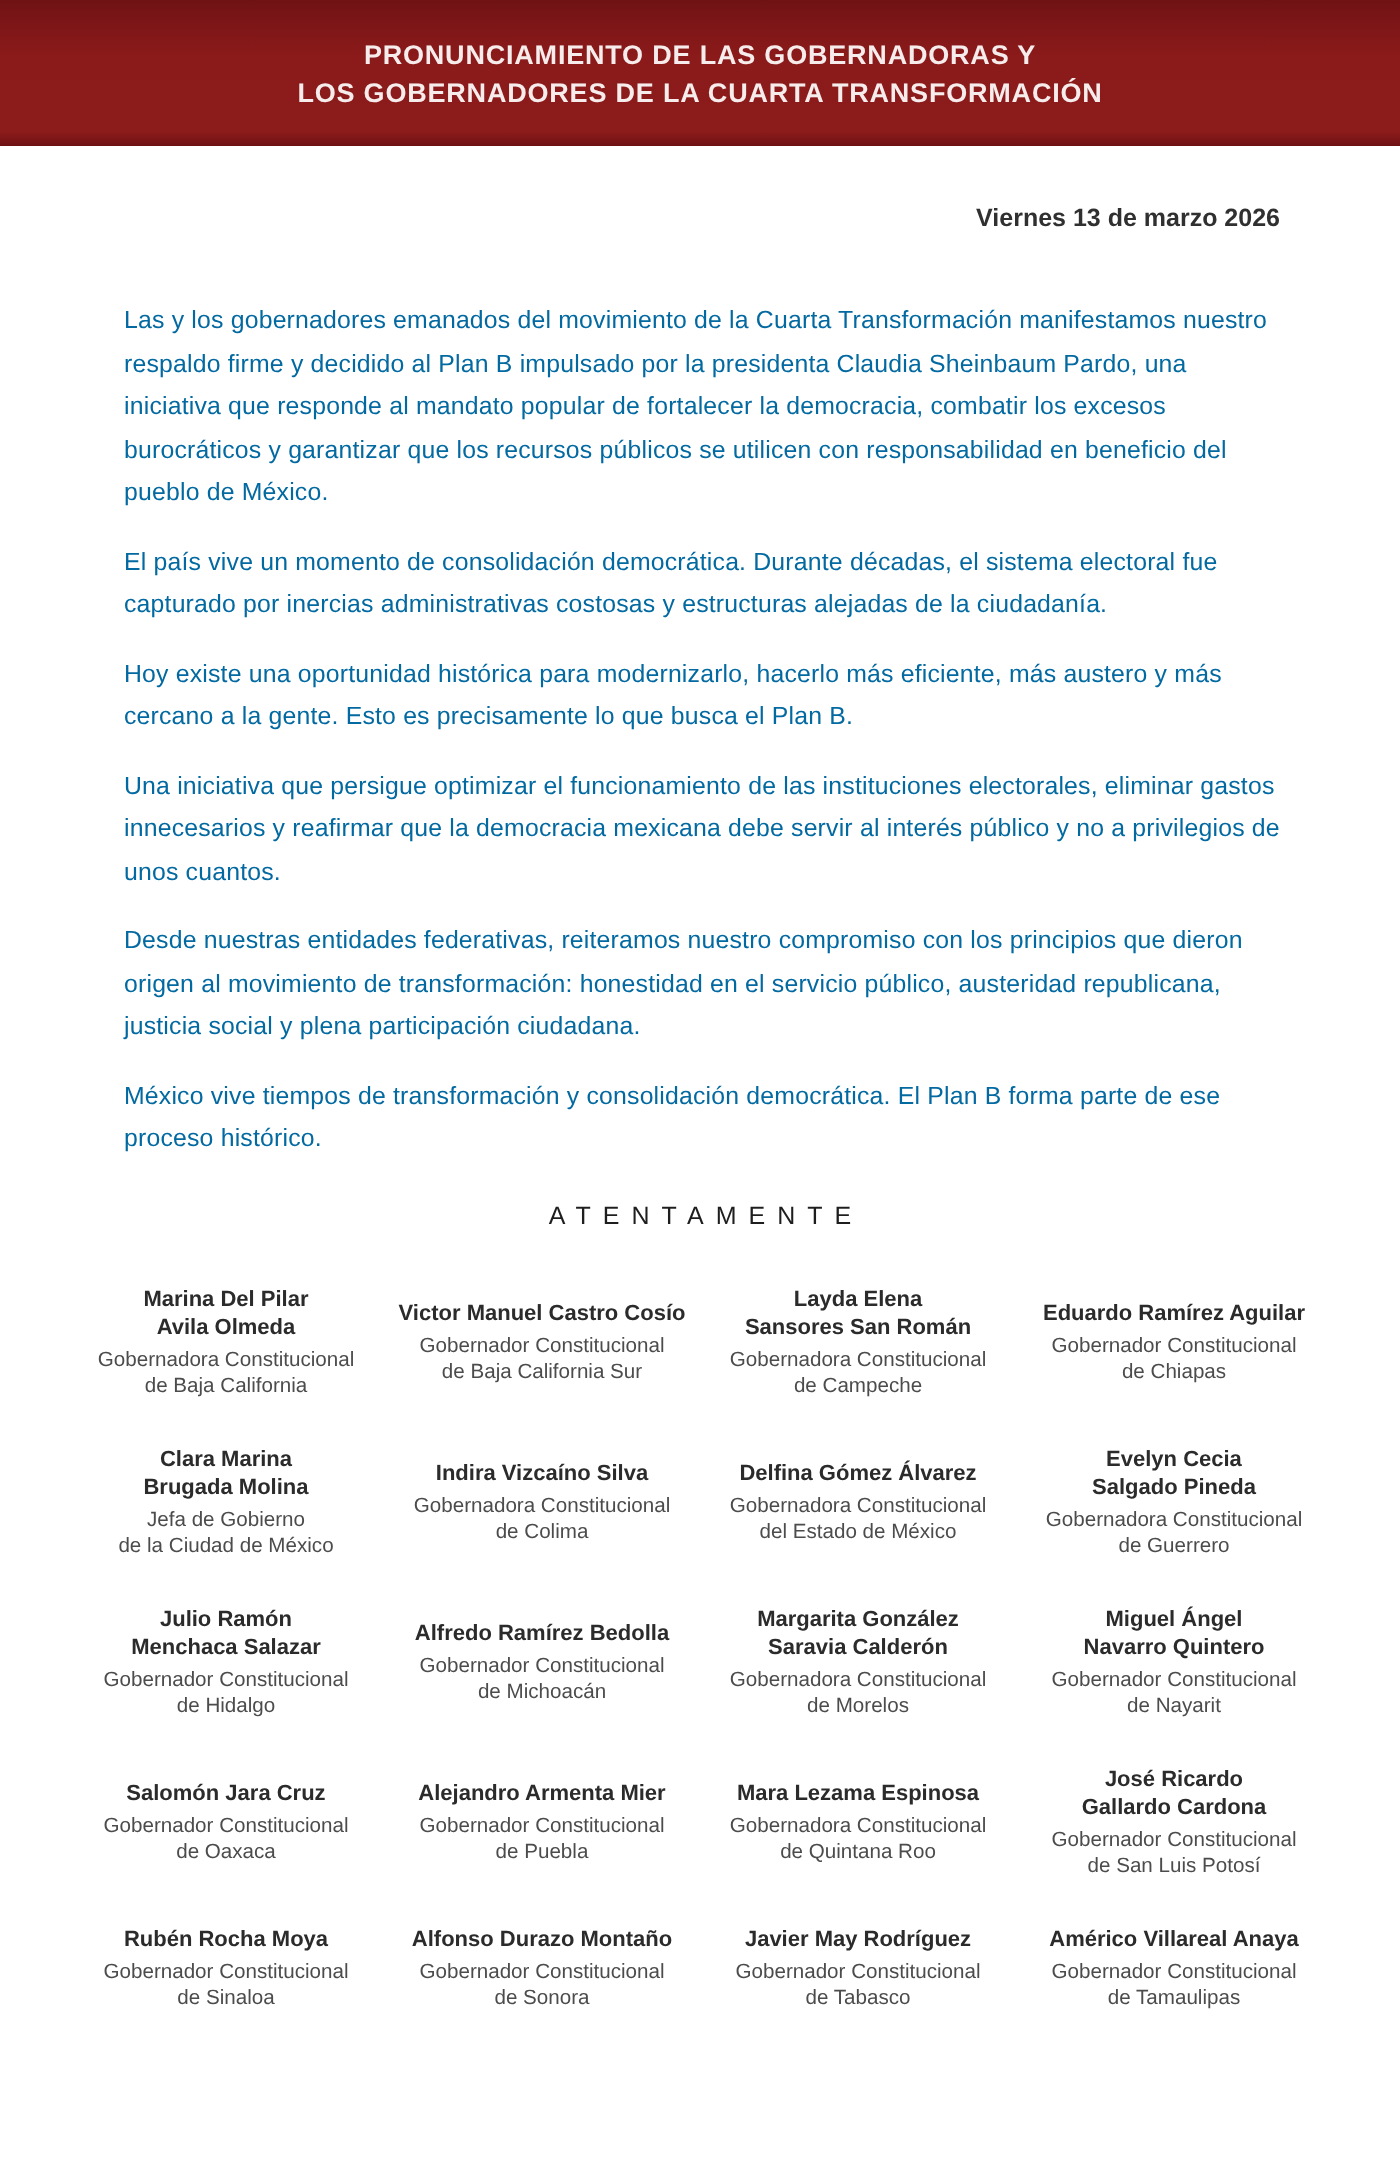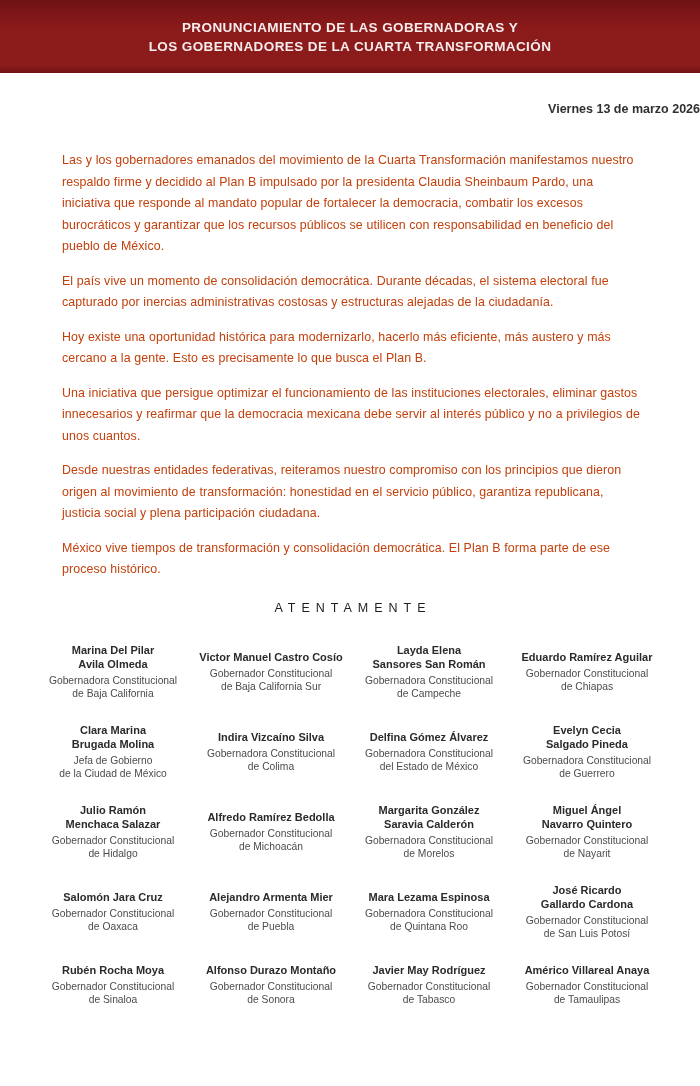--- a/index.html
+++ b/index.html
@@ -33,33 +33,34 @@
     color: #f6ecec;
     font-weight: bold;
     font-size: 13.5px;
     line-height: 19px;
     letter-spacing: 0.4px;
     text-align: left;
   }
   
   .date {
     margin-top: 29px;
+    padding-right: 60px;
     text-align: right;
     font-weight: bold;
     font-size: 12.5px;
     color: #303030;
   }
   
   .content {
     margin: 34px 60px 0 62px;
   }
   .para {
     font-size: 12.4px;
     line-height: 21.5px;
-    color: #c2410c;
+    color: #0369a1;
     margin: 0 0 13px 0;
     letter-spacing: 0.1px;
   }
   
   .closing {
     margin: 20px 0 28px 0;
     text-align: center;
     font-weight: normal;
     font-size: 12.5px;
     letter-spacing: 6px;
@@ -112,21 +113,21 @@
 
   <p class="para">Las y los gobernadores emanados del movimiento de la Cuarta Transformación manifestamos nuestro respaldo firme y decidido al Plan B impulsado por la presidenta Claudia Sheinbaum Pardo, una iniciativa que responde al mandato popular de fortalecer la democracia, combatir los excesos burocráticos y garantizar que los recursos públicos se utilicen con responsabilidad en beneficio del pueblo de México.</p>
 
   <p class="para">El país vive un momento de consolidación democrática. Durante décadas, el sistema electoral fue capturado por inercias administrativas costosas y estructuras alejadas de la ciudadanía.</p>
 
   <p class="para">Hoy existe una oportunidad histórica para modernizarlo, hacerlo más eficiente, más austero y más cercano a la gente. Esto es precisamente lo que busca el Plan B.</p>
 
   <p class="para">Una iniciativa que persigue optimizar el funcionamiento de las instituciones electorales, eliminar gastos innecesarios y reafirmar que la democracia mexicana debe servir al interés público y no a privilegios de unos cuantos.</p>
 
 
-  <p class="para">Desde nuestras entidades federativas, reiteramos nuestro compromiso con los principios que dieron origen al movimiento de transformación: honestidad en el servicio público, garantiza republicana, justicia social y plena participación ciudadana.</p>
+  <p class="para">Desde nuestras entidades federativas, reiteramos nuestro compromiso con los principios que dieron origen al movimiento de transformación: honestidad en el servicio público, austeridad republicana, justicia social y plena participación ciudadana.</p>
 
   <p class="para">México vive tiempos de transformación y consolidación democrática. El Plan B forma parte de ese proceso histórico.</p>
 </main>
 
   <div class="closing">ATENTAMENTE</div>
 
   <div class="signatories">
 
   <div class="signatory">
     <div class="sig-name">Marina Del Pilar

